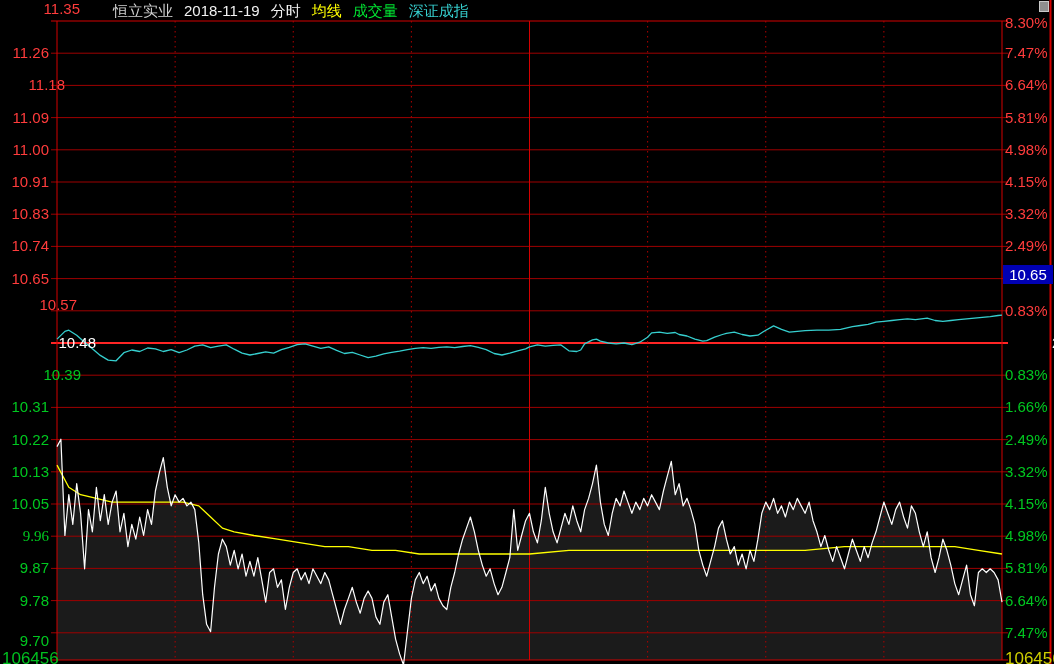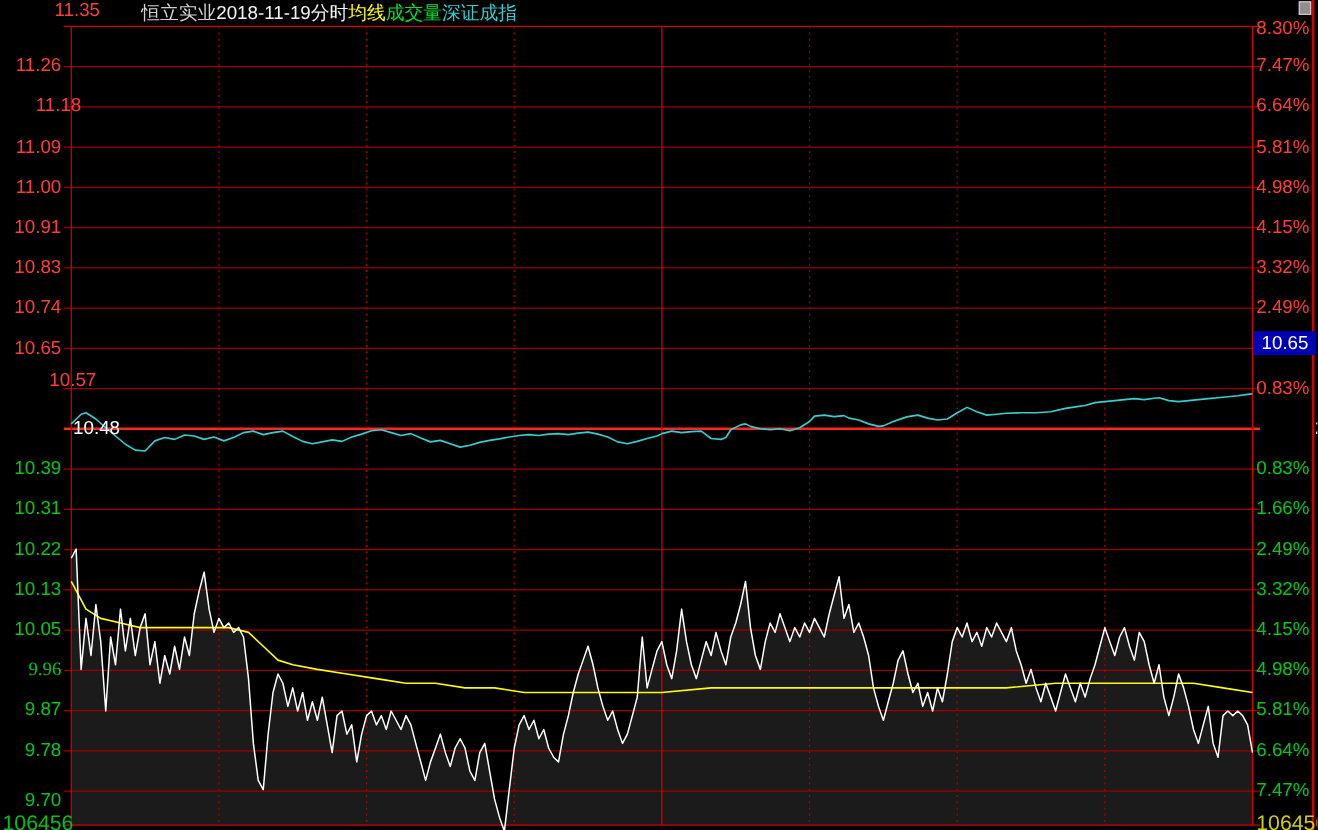--- a/index.html
+++ b/index.html
@@ -1,19 +1,19 @@
 <!DOCTYPE html>
 <html><head>
 <meta charset="utf-8">
 <style>
   html,body{margin:0;padding:0;background:#000;}
   #app{position:relative;width:1054px;height:664px;background:#000;overflow:hidden;
        font-family:"Liberation Sans","DejaVu Sans",sans-serif;}
   
-  #header{position:absolute;top:1px;left:113px;height:19px;display:flex;
+  #header{position:absolute;top:1px;left:113px;height:19px;display:flex;gap:11px;
           align-items:center;font-size:15px;white-space:nowrap;z-index:6;}
   .hd{line-height:19px;}
   #stock-name{color:#d2d2d2;}
   #date-label,#view-label{color:#f2f2f2;}
   #legend-avg{color:#ffff00;}
   #legend-vol{color:#00e432;}
   #legend-idx{color:#36cfcf;}
   
   #corner-icon{position:absolute;top:1px;right:5px;width:8px;height:9px;
                background:#8f8f8f;border:1px solid #c9c9c9;z-index:7;}
@@ -102,21 +102,21 @@
       <div class="axis-label axis-left lbl-up" style="top: 44.2px;">11.26</div>
       <div class="axis-label axis-left lbl-up" style="top: 76.4px; margin-left: 16px;">11.18</div>
       <div class="axis-label axis-left lbl-up" style="top: 108.6px; text-align: right;">11.09</div>
       <div class="axis-label axis-left lbl-up" style="top: 140.8px;">11.00</div>
       <div class="axis-label axis-left lbl-up" style="top: 173px;">10.91</div>
       <div class="axis-label axis-left lbl-up" style="top: 205.2px;">10.83</div>
       <div class="axis-label axis-left lbl-up" style="top: 237.4px;">10.74</div>
       <div class="axis-label axis-left lbl-up" style="top: 269.6px;">10.65</div>
       <div class="axis-label axis-left lbl-up" style="top: 296px; padding-left: 28px;">10.57</div>
       <div class="axis-label axis-left lbl-flat" style="top: 334px;">10.48</div>
-      <div class="axis-label axis-left lbl-down" style="top: 366.2px;">10.39</div>
+      <div class="axis-label axis-left lbl-down" style="top: 366.2px; padding-left: 32px;">10.39</div>
       <div class="axis-label axis-left lbl-down" style="top: 398.4px;">10.31</div>
       <div class="axis-label axis-left lbl-down" style="top: 430.6px;">10.22</div>
       <div class="axis-label axis-left lbl-down" style="top: 462.8px;">10.13</div>
       <div class="axis-label axis-left lbl-down" style="top: 495px;">10.05</div>
       <div class="axis-label axis-left lbl-down" style="top: 527.2px; font-family: Liberation Serif, serif;">9.96</div>
       <div class="axis-label axis-left lbl-down" style="top: 559.4px;">9.87</div>
       <div class="axis-label axis-left lbl-down" style="top: 591.6px;">9.78</div>
       <div class="axis-label axis-left lbl-down" style="top: 632px; text-align: right;">9.70</div>
     </div>
   <div id="right-axis">

